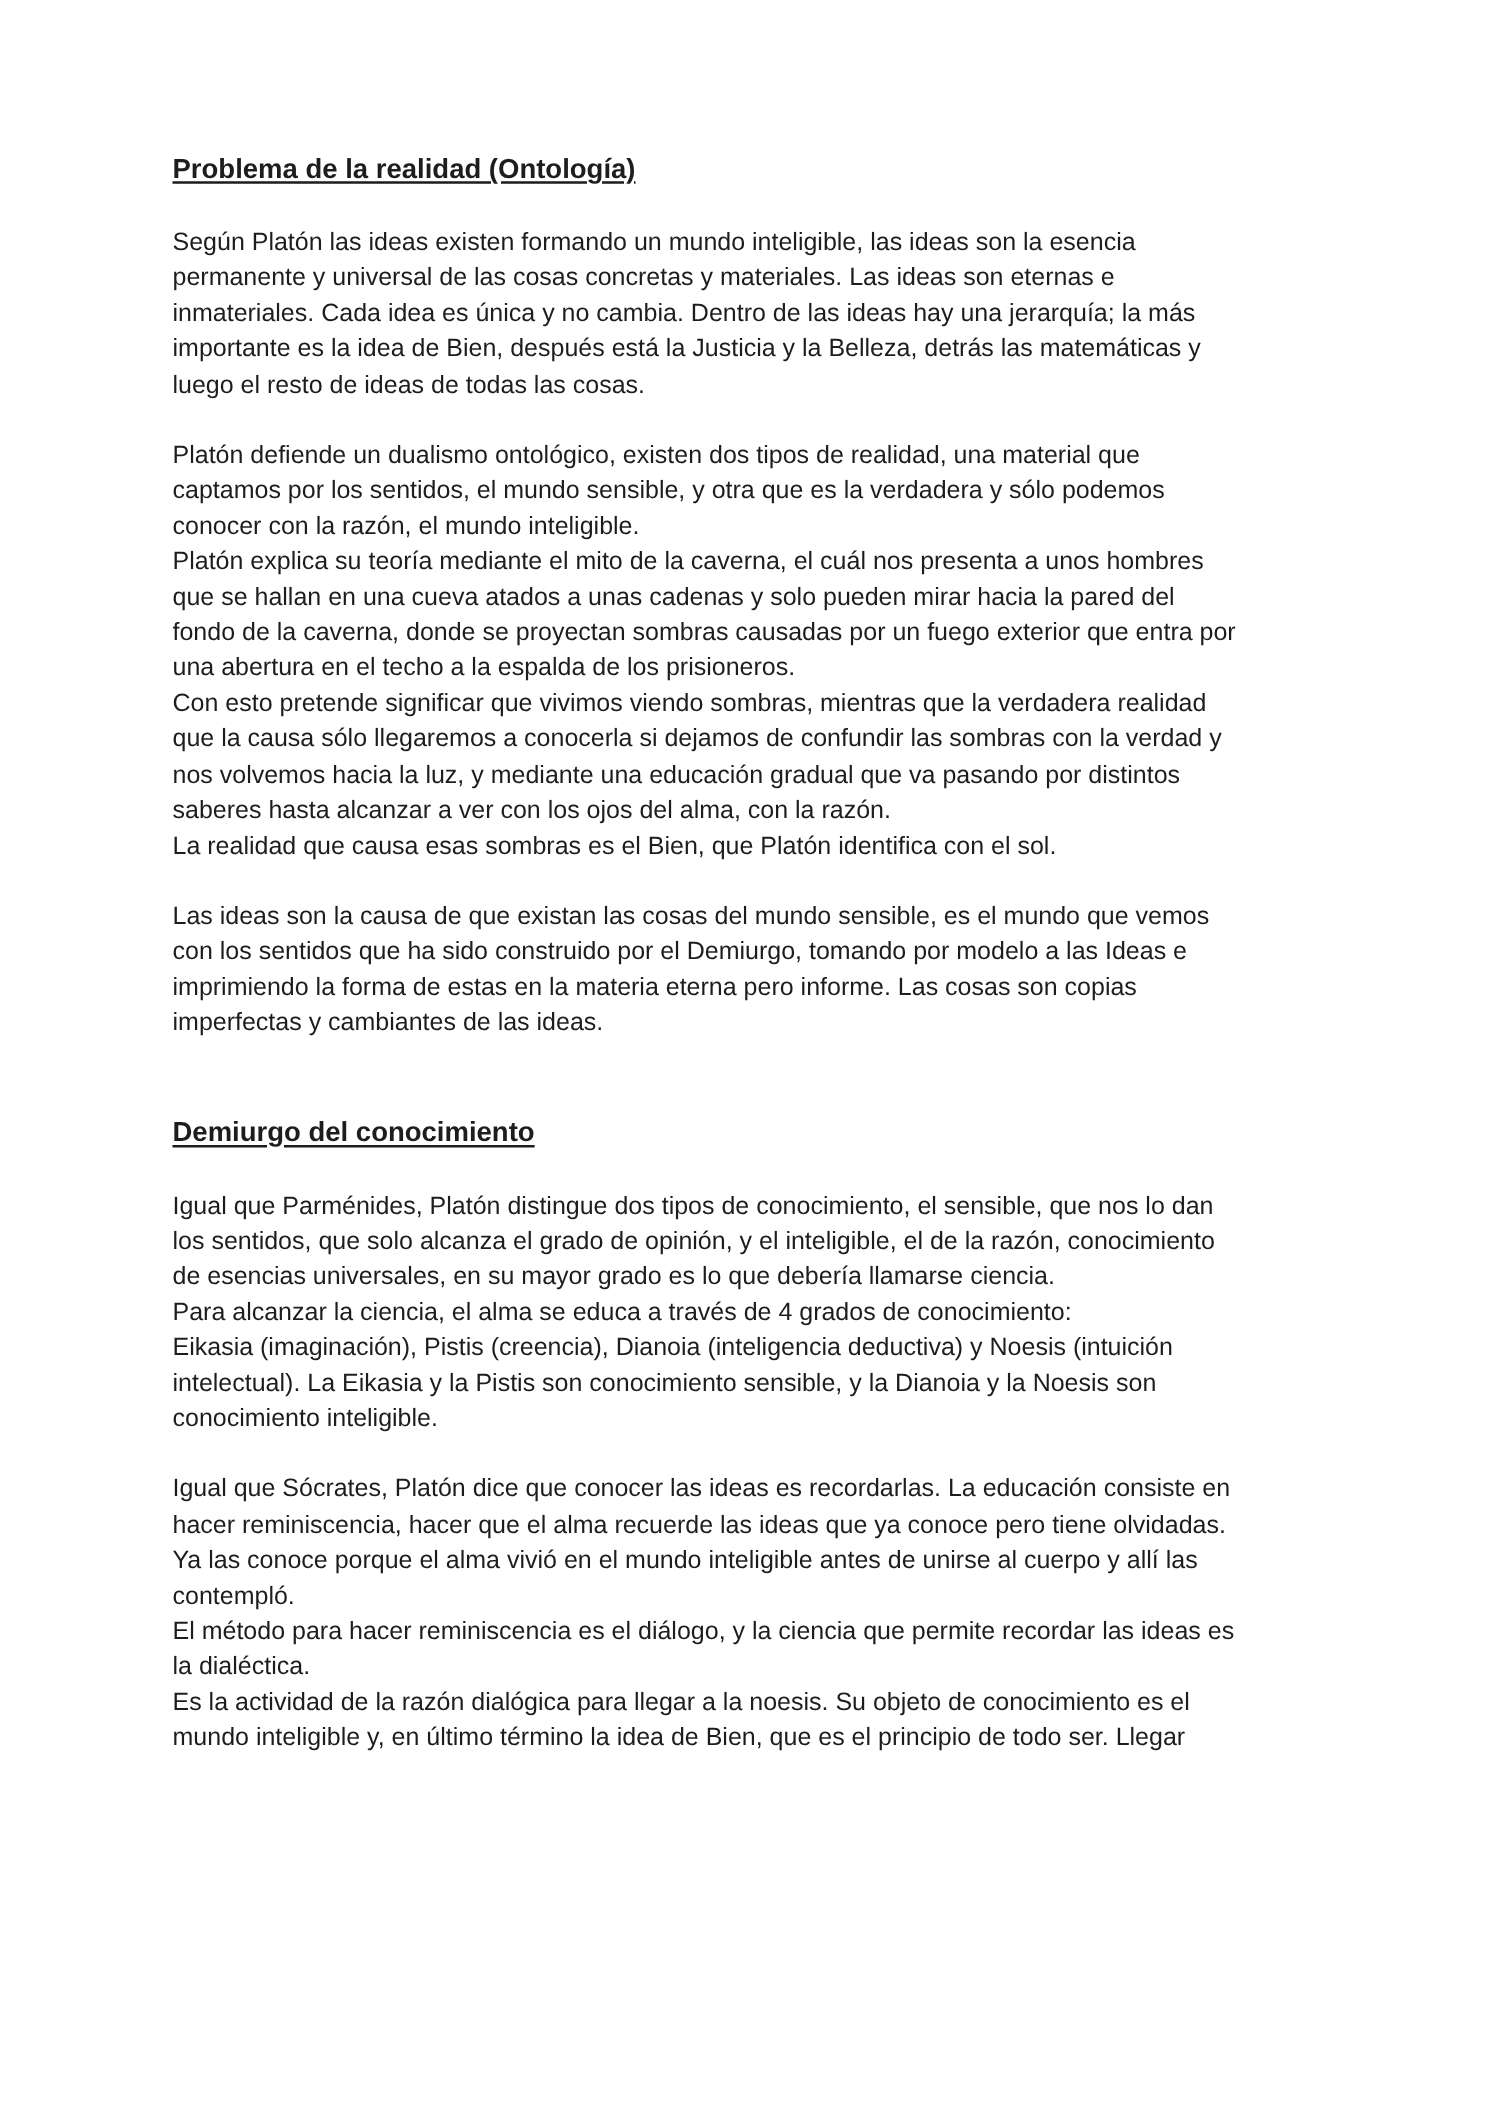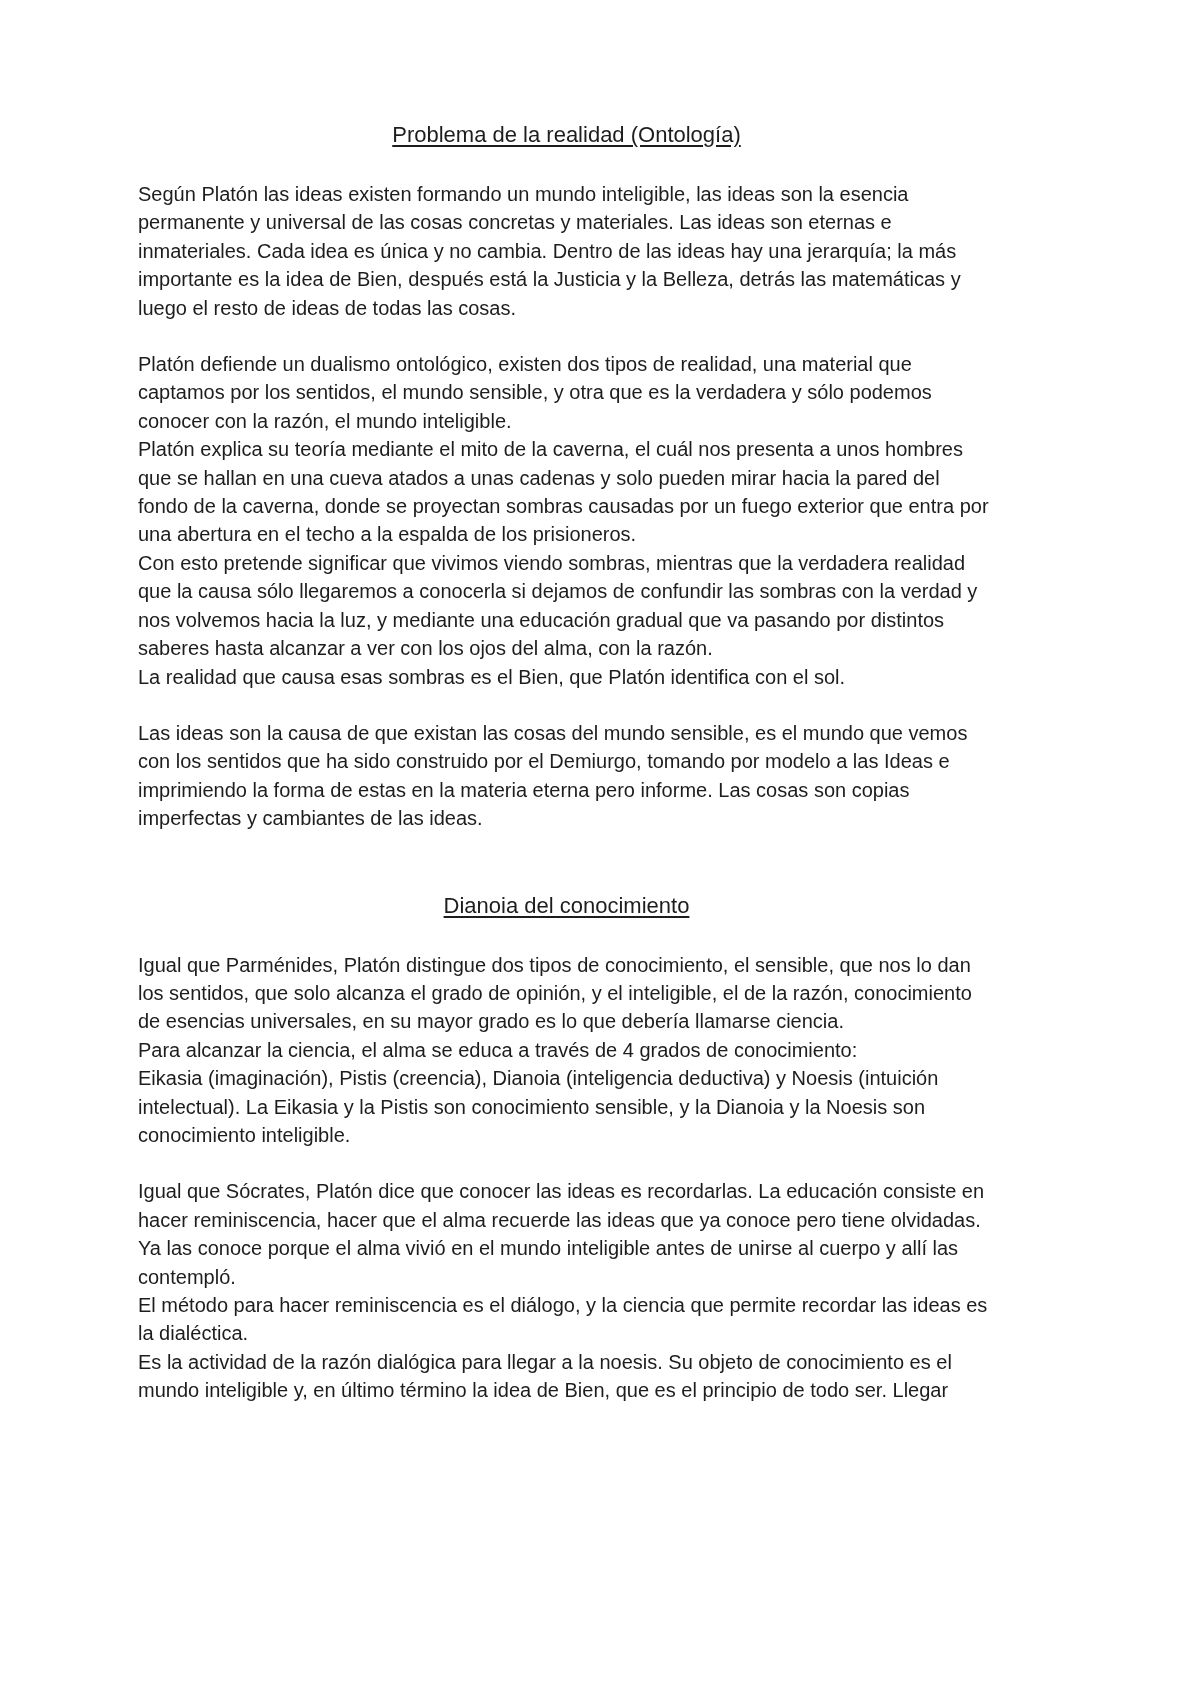--- a/index.html
+++ b/index.html
@@ -23,25 +23,25 @@
     overflow: hidden;
   }
   .content {
     width: 857px;
   }
   .doc-section {
     margin: 0;
   }
   .doc-heading {
     font-size: 22px;
-    font-weight: 400;
+    font-weight: 700;
     line-height: 30px;
     text-decoration: underline;
     text-underline-offset: 3px;
-    text-align: center;
+    text-align: left;
     margin: 0 0 30px 0;
   }
   .doc-section + .doc-section .doc-heading {
     margin-top: 58px;
   }
   .para {
     font-size: 20px;
     line-height: 28.4px;
     margin: 4px 0 28px 0;
     white-space: pre-line;
@@ -61,21 +61,21 @@
       <h1 class="doc-heading">Problema de la realidad (Ontología)</h1>
       <p class="para">Según Platón las ideas existen formando un mundo inteligible, las ideas son la esencia permanente y universal de las cosas concretas y materiales. Las ideas son eternas e inmateriales. Cada idea es única y no cambia. Dentro de las ideas hay una jerarquía; la más importante es la idea de Bien, después está la Justicia y la Belleza, detrás las matemáticas y luego el resto de ideas de todas las cosas.</p>
       <p class="para">Platón defiende un dualismo ontológico, existen dos tipos de realidad, una material que captamos por los sentidos, el mundo sensible, y otra que es la verdadera y sólo podemos conocer con la razón, el mundo inteligible.
 Platón explica su teoría mediante el mito de la caverna, el cuál nos presenta a unos hombres que se hallan en una cueva atados a unas cadenas y solo pueden mirar hacia la pared del fondo de la caverna, donde se proyectan sombras causadas por un fuego exterior que entra por una abertura en el techo a la espalda de los prisioneros.
 Con esto pretende significar que vivimos viendo sombras, mientras que la verdadera realidad que la causa sólo llegaremos a conocerla si dejamos de confundir las sombras con la verdad y nos volvemos hacia la luz, y mediante una educación gradual que va pasando por distintos saberes hasta alcanzar a ver con los ojos del alma, con la razón.
 La realidad que causa esas sombras es el Bien, que Platón identifica con el sol.</p>
       <p class="para">Las ideas son la causa de que existan las cosas del mundo sensible, es el mundo que vemos con los sentidos que ha sido construido por el Demiurgo, tomando por modelo a las Ideas e imprimiendo la forma de estas en la materia eterna pero informe. Las cosas son copias imperfectas y cambiantes de las ideas.</p>
     </section>
 
     <section class="doc-section">
-      <h1 class="doc-heading">Dianoia del conocimiento</h1>
+      <h1 class="doc-heading">Demiurgo del conocimiento</h1>
       <p class="para">Igual que Parménides, Platón distingue dos tipos de conocimiento, el sensible, que nos lo dan los sentidos, que solo alcanza el grado de opinión, y el inteligible, el de la razón, conocimiento de esencias universales, en su mayor grado es lo que debería llamarse ciencia.
 Para alcanzar la ciencia, el alma se educa a través de 4 grados de conocimiento:
 Eikasia (imaginación), Pistis (creencia), Dianoia (inteligencia deductiva) y Noesis (intuición intelectual). La Eikasia y la Pistis son conocimiento sensible, y la Dianoia y la Noesis son conocimiento inteligible.</p>
       <p class="para">Igual que Sócrates, Platón dice que conocer las ideas es recordarlas. La educación consiste en hacer reminiscencia, hacer que el alma recuerde las ideas que ya conoce pero tiene olvidadas. Ya las conoce porque el alma vivió en el mundo inteligible antes de unirse al cuerpo y allí las contempló.
 El método para hacer reminiscencia es el diálogo, y la ciencia que permite recordar las ideas es la dialéctica.
 Es la actividad de la razón dialógica para llegar a la noesis. Su objeto de conocimiento es el mundo inteligible y, en último término la idea de Bien, que es el principio de todo ser. Llegar</p>
     </section>
 
   </div>
 </div>

